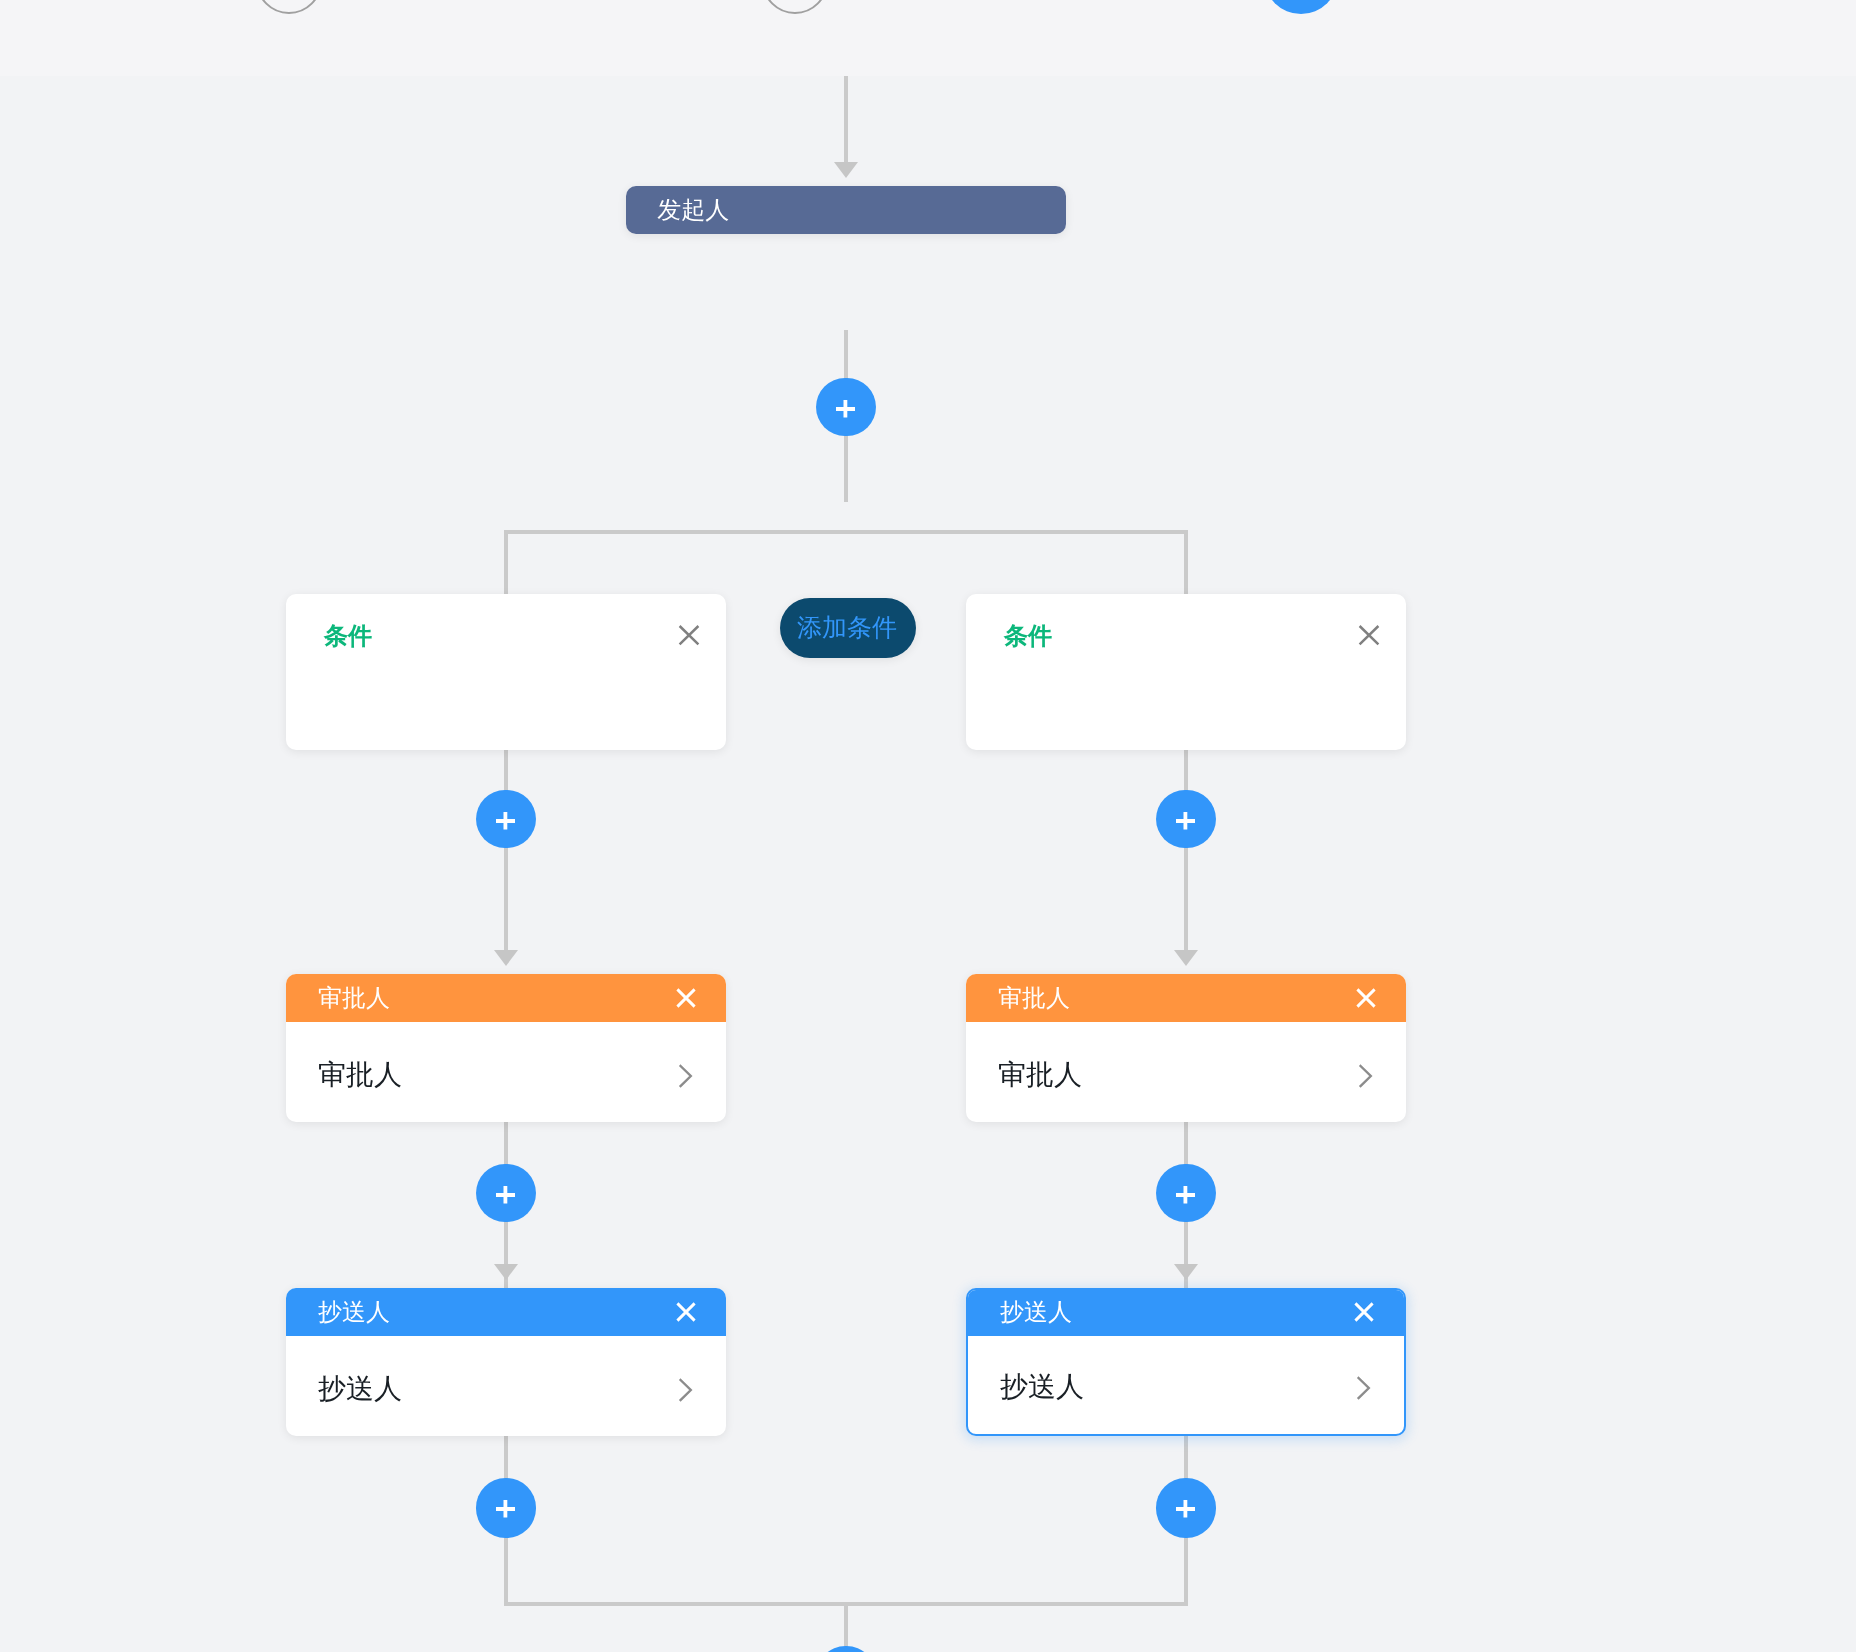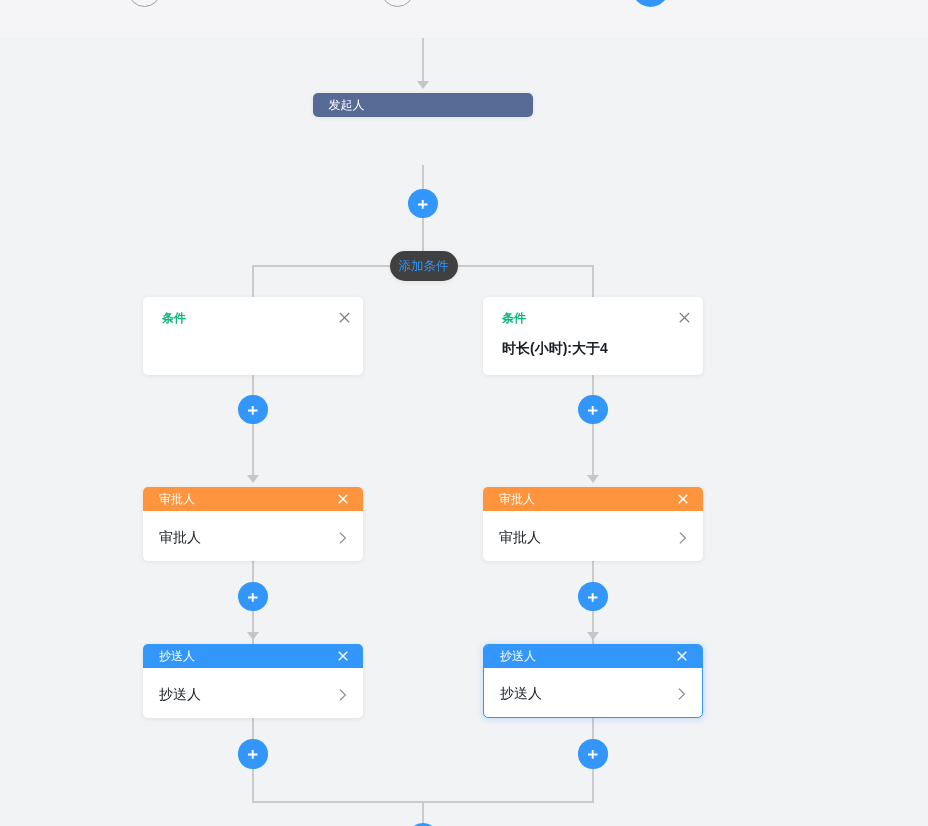--- a/index.html
+++ b/index.html
@@ -51,22 +51,22 @@
   
   .cond { position:absolute; width:220px; height:78px; border-radius:5px; background:#fff;
       box-shadow: 0 1px 5px 0 rgba(0,0,0,0.08); z-index:2;font-weight:bold; }
   .cond-head { height:44px; padding:0 13px 0 19px; display:flex; align-items:center;
       justify-content:space-between; font-size:12px; color:#0cb77b; }
   .cond-x { width:11px; height:11px; position:relative; cursor:pointer; margin-top:-2.5px; }
   .cond-x svg { display:block; }
   .cond-body { padding:0 16px 0 19px; font-size:14px; color:#191f25; line-height:1; }
 
   .add-cond { position:absolute; width:68px; height:30px; border-radius:15px;
-      background:#404040; color:#3296fa; font-size:12.5px; display:flex; align-items:center;
-      justify-content:center; box-shadow:0 1px 5px 0 rgba(0,0,0,0.08); z-index:4; cursor:pointer; }
+      background:#0c4a6e; color:#3296fa; font-size:12.5px; display:flex; align-items:center;
+      justify-content:center; box-shadow:0 1px 5px 0 rgba(0,0,0,0.08); z-index:4; cursor:pointer;margin-top:48px; }
   .sel { border:1px solid #3296fa; box-shadow: 0 1px 6px 1px rgba(50,150,250,0.22); }
   .sel .node-head { height:23px; line-height:23px; }
   .sel .node-body { height:49px; }
 </style>
 </head>
 <body>
 
 <div class="top-strip"></div>
 <div class="stepper">
   <div class="step-dot empty" style="left:127.9px;"></div>
@@ -171,21 +171,20 @@
 
   <div class="cond" style="left:483px; top:296.8px;">
     <div class="cond-head">
       <span>条件</span>
       <span class="cond-x">
           <svg width="11" height="11" viewBox="0 0 11 11">
             <path d="M0.8 1.0 L10.2 10.2 M10.2 1.0 L0.8 10.2" stroke="#808080" stroke-width="1.25" fill="none"></path>
           </svg>
         </span>
     </div>
-    <div class="cond-body">时长(小时):大于4</div>
   </div>
   <div class="vline" style="left:592px; top:374px; height:105px;"></div>
   <div class="plus-btn" style="left:578.2px; top:394.7px;">
       <svg width="20" height="18" viewBox="0 0 20 18">
         <path d="M5 9.5 H14.5 M9.7 5 V13.7" stroke="#ffffff" stroke-width="1.9" stroke-linecap="butt"></path>
       </svg>
     </div>
   <div class="arrowhead" style="left:586.75px; top:474.5px;"></div>
 
   <div class="node" style="left:483px; top:487.2px;">

